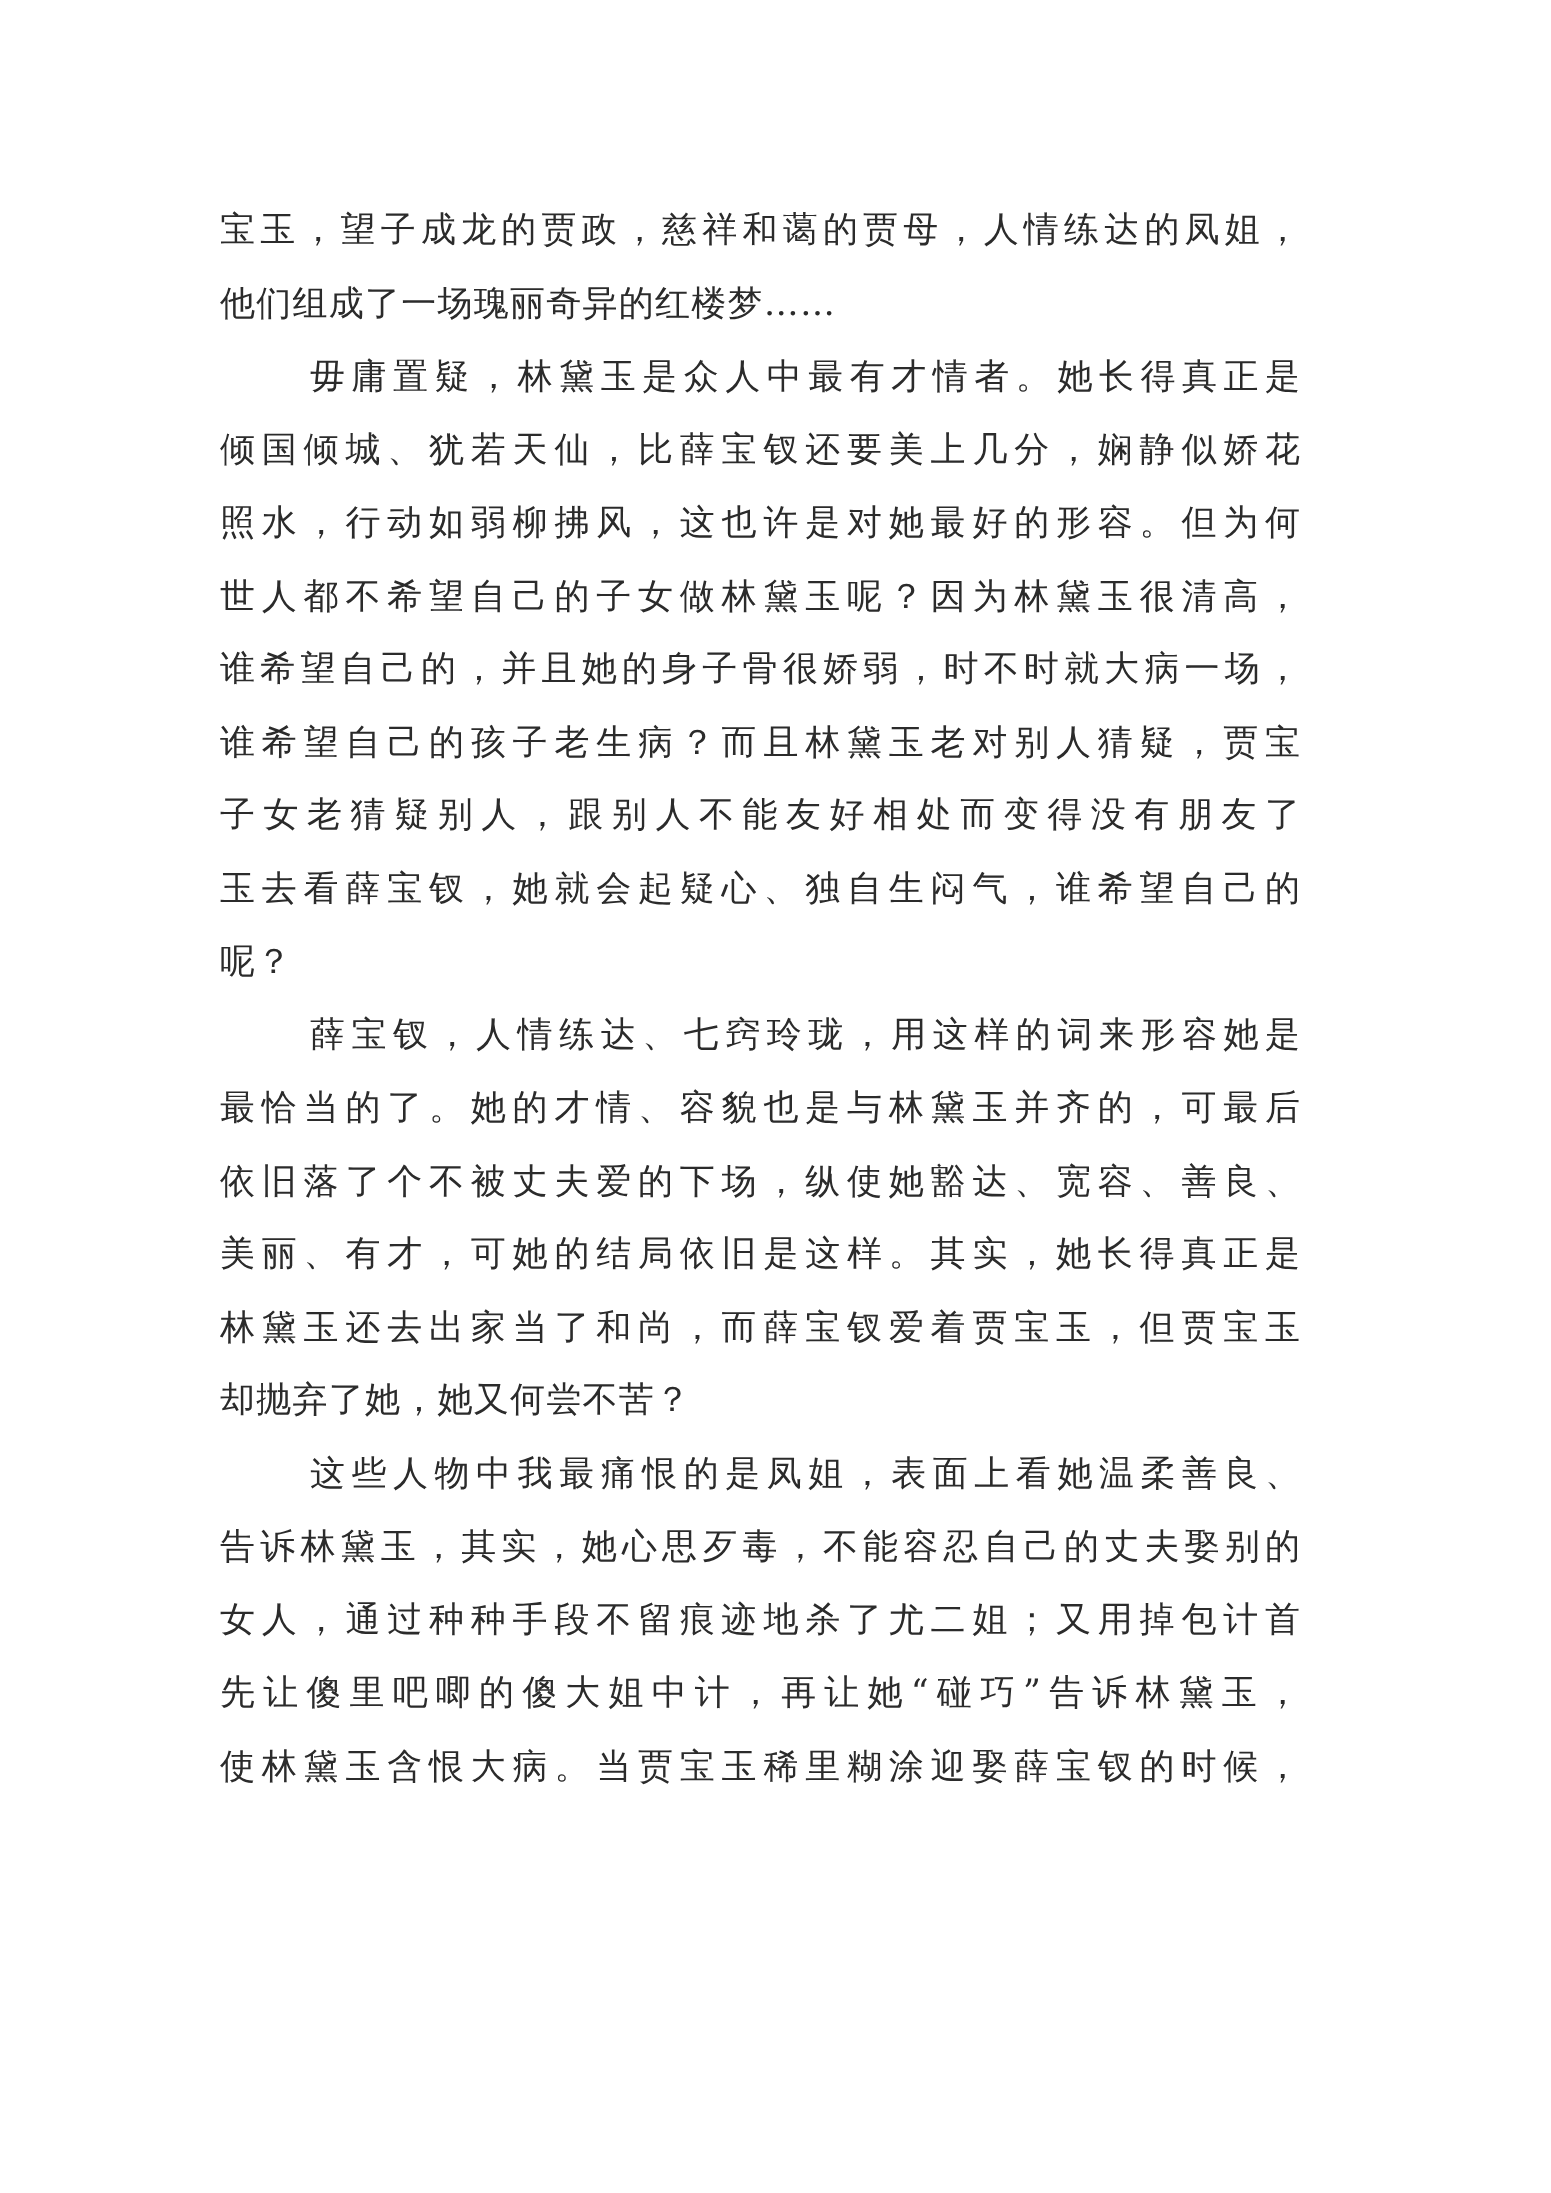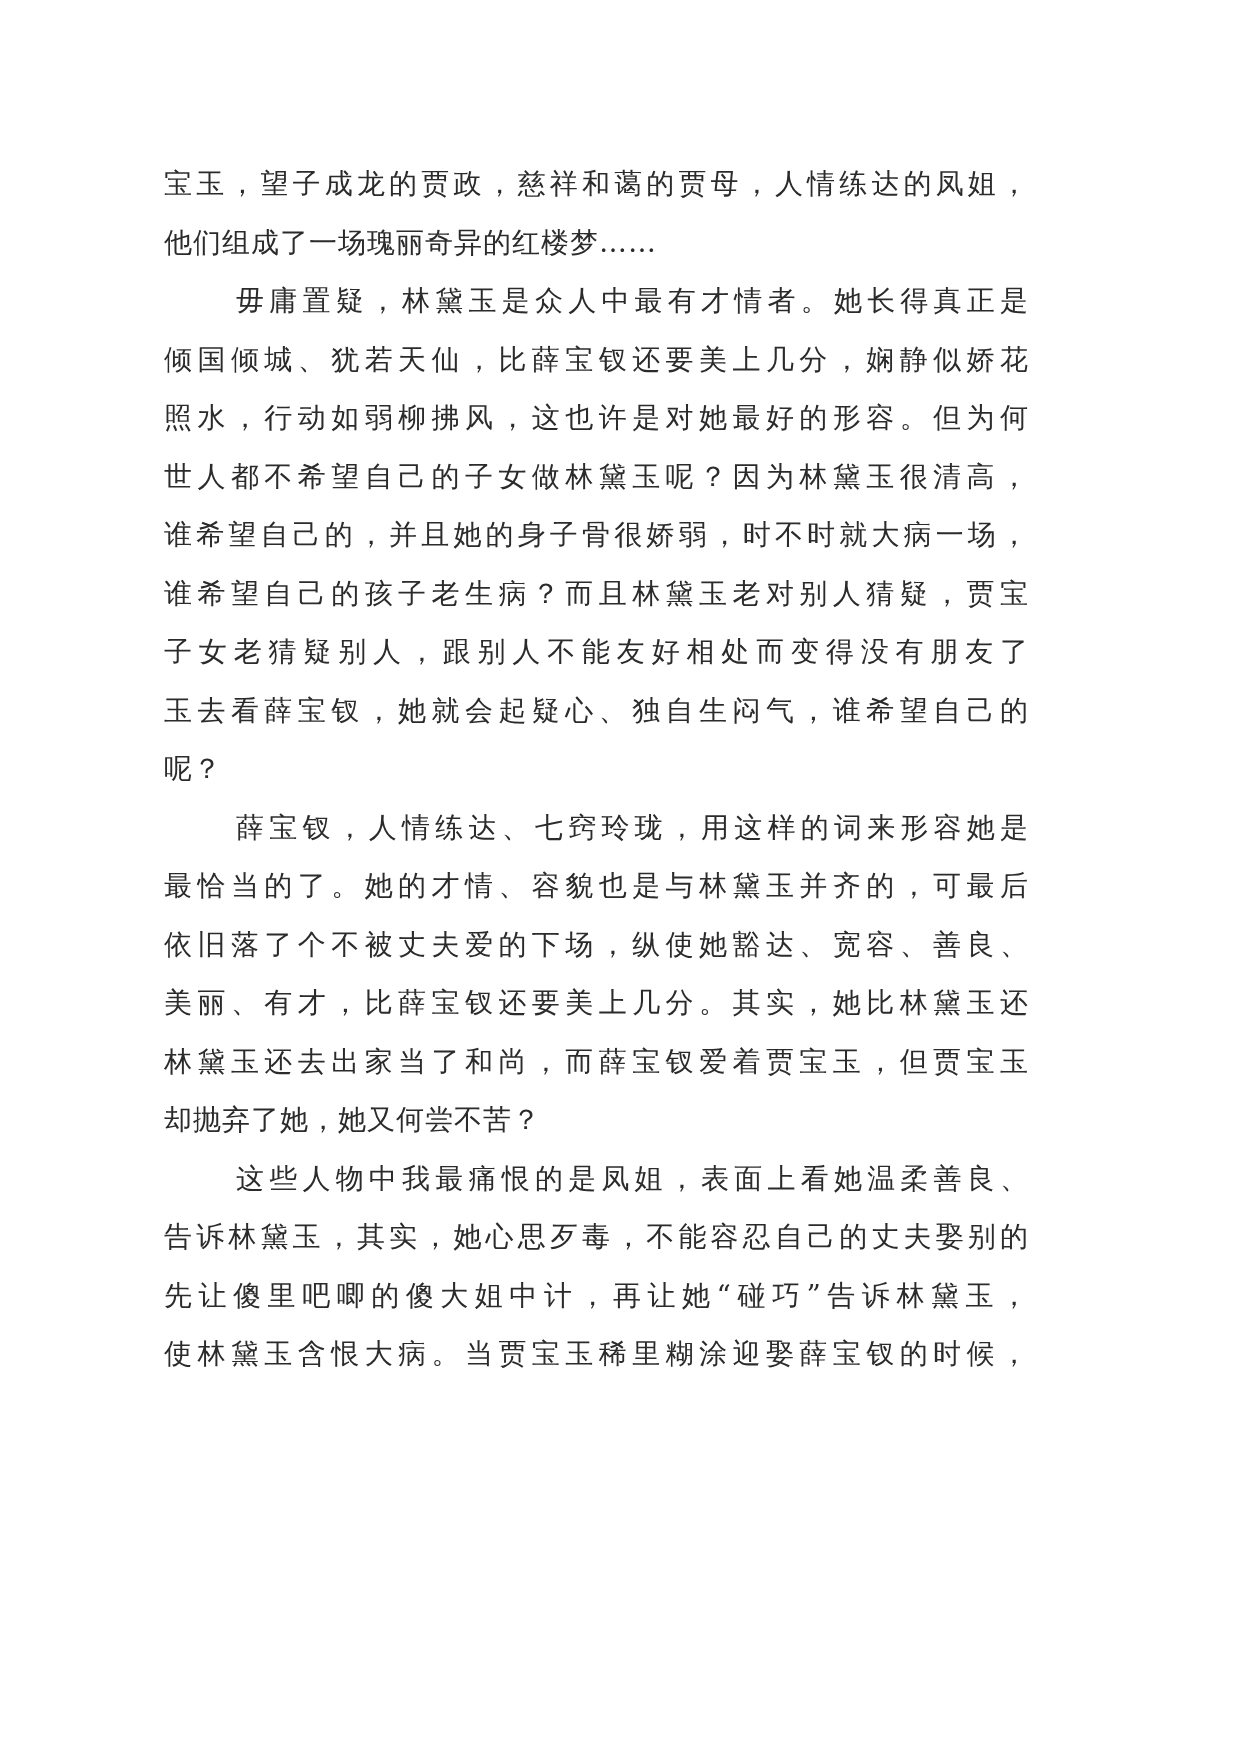--- a/index.html
+++ b/index.html
@@ -14,21 +14,21 @@
     overflow: hidden;
     font-family: "DejaVu Serif", serif;
   }
   .page {
     position: absolute;
     inset: 0;
     background: #ffffff;
   }
   .doc {
     position: absolute;
-    left: 164px;
+    left: 176px;
     top: 155px;
     width: 865px;
     color: #2b2b2b;
     font-size: 28px;
     line-height: 58.5px;
     letter-spacing: 1px;
     font-weight: 400;
   }
   .paragraph {
     margin: 0;
@@ -66,24 +66,25 @@
         <div class="line">谁希望自己的，并且她的身子骨很娇弱，时不时就大病一场，</div>
         <div class="line">谁希望自己的孩子老生病？而且林黛玉老对别人猜疑，贾宝</div>
         <div class="line">子女老猜疑别人，跟别人不能友好相处而变得没有朋友了</div>
         <div class="line">玉去看薛宝钗，她就会起疑心、独自生闷气，谁希望自己的</div>
         <div class="line last">呢？</div>
       </div>
       <div class="paragraph">
         <div class="line indent">薛宝钗，人情练达、七窍玲珑，用这样的词来形容她是</div>
         <div class="line">最恰当的了。她的才情、容貌也是与林黛玉并齐的，可最后</div>
         <div class="line">依旧落了个不被丈夫爱的下场，纵使她豁达、宽容、善良、</div>
-        <div class="line">美丽、有才，比薛宝钗还要美上几分。其实，她比林黛玉还</div>
+        <div class="line">美丽、有才，可她的结局依旧是这样。其实，她长得真正是</div>
         <div class="line">林黛玉还去出家当了和尚，而薛宝钗爱着贾宝玉，但贾宝玉</div>
         <div class="line last">却抛弃了她，她又何尝不苦？</div>
       </div>
       <div class="paragraph">
         <div class="line indent">这些人物中我最痛恨的是凤姐，表面上看她温柔善良、</div>
         <div class="line">告诉林黛玉，其实，她心思歹毒，不能容忍自己的丈夫娶别的</div>
+        <div class="line">女人，通过种种手段不留痕迹地杀了尤二姐；又用掉包计首</div>
         <div class="line">先让傻里吧唧的傻大姐中计，再让她“碰巧”告诉林黛玉，</div>
         <div class="line">使林黛玉含恨大病。当贾宝玉稀里糊涂迎娶薛宝钗的时候，</div>
       </div>
     </div>
 </div>
 
 </body></html>

